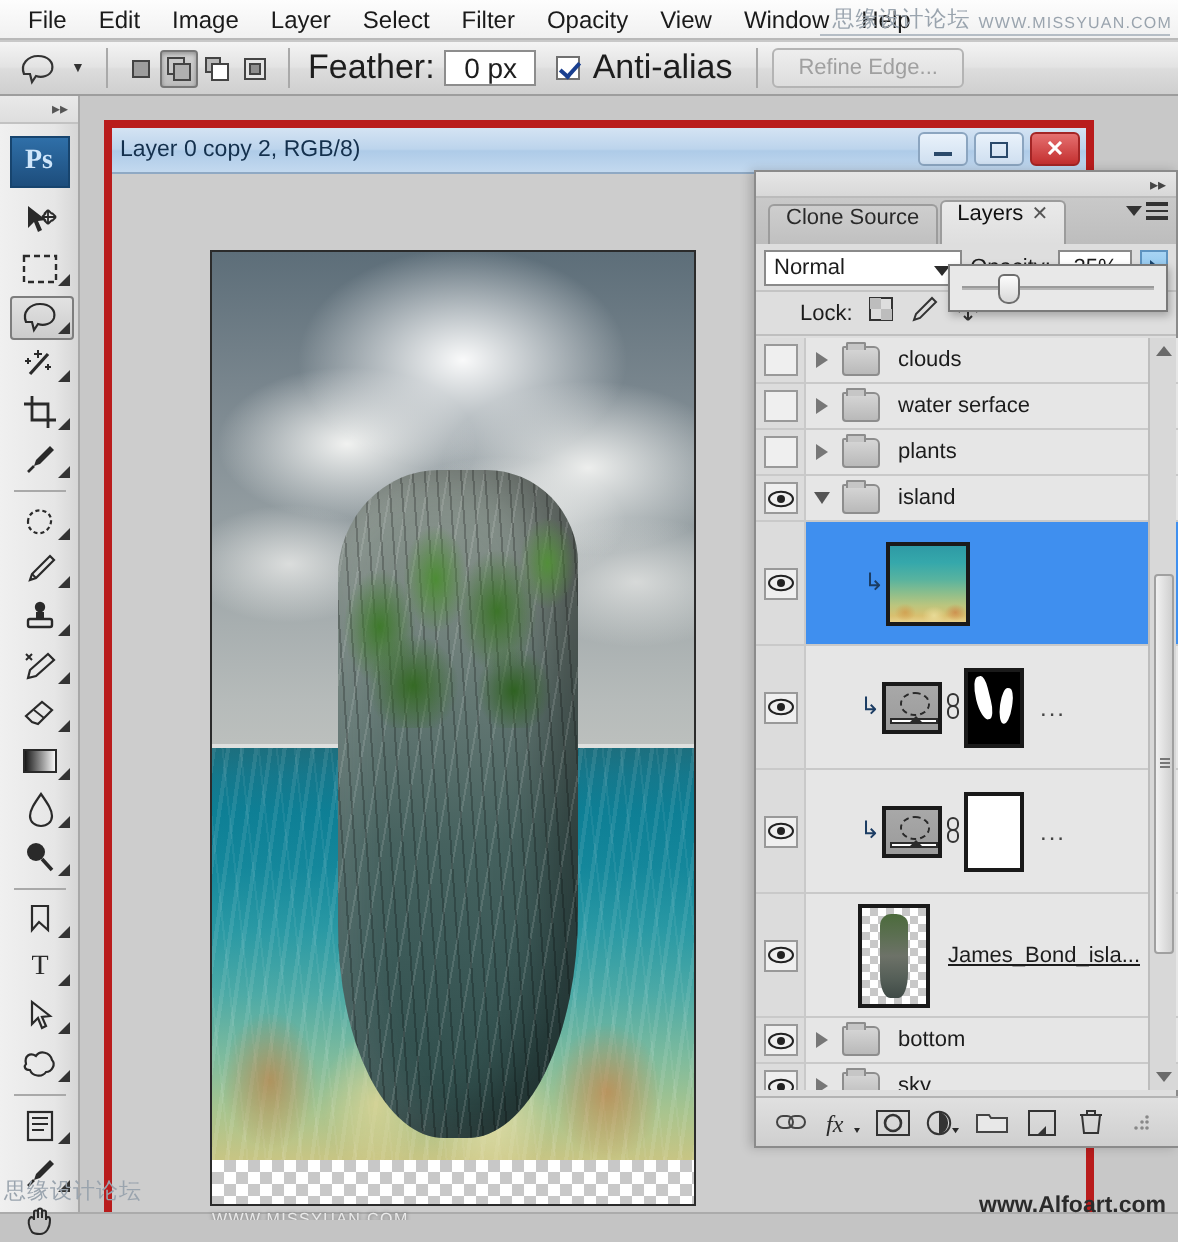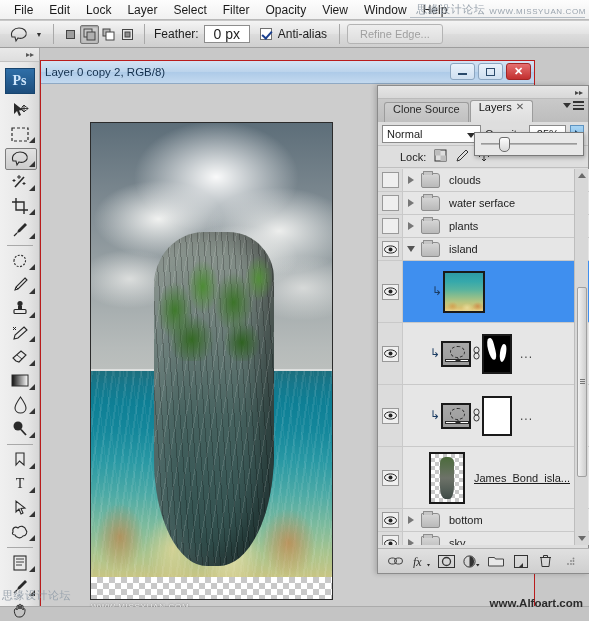--- a/index.html
+++ b/index.html
@@ -55,21 +55,21 @@
     display: flex; align-items: center; gap: 0px;
   }
   .selbtn {
     width: 19px; height: 19px; display:flex; align-items:center; justify-content:center;
     background: transparent; border: 1px solid transparent; border-radius: 2px;
   }
   .selbtn.active {
     background: linear-gradient(to bottom,#d2d2d2,#bdbdbd);
     border: 1px solid #777; box-shadow: inset 0 1px 2px rgba(0,0,0,.3);
   }
-  .ob-label { font-size: 12px; color: #1d1d1d; margin: 0 5px 0 2px; }
+  .ob-label { font-size: 17px; color: #1d1d1d; margin: 0 5px 0 2px; }
   .ob-input {
     width: 46px; height: 18px; background: #fff; border: 1px solid #8d8d8d;
     font-size: 14px; color: #1d1d1d; text-align: center; line-height: 16px;
   }
   .ob-check {
     display: flex; align-items: center; gap: 4px; margin-left: 10px;
   }
   .cbox {
     width: 12px; height: 12px; background: #fff; border: 1px solid #707070;
     position: relative;
@@ -124,22 +124,22 @@
   }
   .tdiv { width: 26px; height: 1px; background: #a9a9a9; margin: 3px auto; }
 
   .wm-left {
     position: absolute; left: 2px; bottom: 18px; font-size: 11px; color: #9aa4ae;
     letter-spacing: .5px; white-space: nowrap; z-index: 40;
   }
 
   
   .docwin {
-    position: absolute; left: 40px; top: 60px; width: 495px; height: 546px;
-    background: #d0d0d0; border: 1px solid #b91c1c;
+    position: absolute; left: 52px; top: 60px; width: 495px; height: 546px;
+    background: #d0d0d0; border: 4px solid #b91c1c;
   }
   .doctitle {
     height: 23px;
     background: linear-gradient(to bottom,#d4e3f3 0%, #bcd4ec 48%, #aecbe8 52%, #c3d9ef 100%);
     border-bottom: 1px solid #8fa9c4;
     display: flex; align-items: center; padding-left: 4px; position: relative;
   }
   .doctitle-text { font-size: 11.5px; color: #14304d; white-space: nowrap; }
   .winbtns { position: absolute; right: 3px; top: 2px; display: flex; gap: 3px; }
   .wb {
@@ -454,21 +454,21 @@
   }
 </style>
 </head>
 <body>
 
 <div id="app">
 
   <div class="menubar">
     <div class="menuitem">File</div>
     <div class="menuitem">Edit</div>
-    <div class="menuitem">Lock</div>
+    <div class="menuitem">Image</div>
     <div class="menuitem">Layer</div>
     <div class="menuitem">Select</div>
     <div class="menuitem">Filter</div>
     <div class="menuitem">Opacity</div>
     <div class="menuitem">View</div>
     <div class="menuitem">Window</div>
     <div class="menuitem">Help</div>
   </div>
   <div class="wm-top">
     <span class="wm-cn">思缘设计论坛</span>

